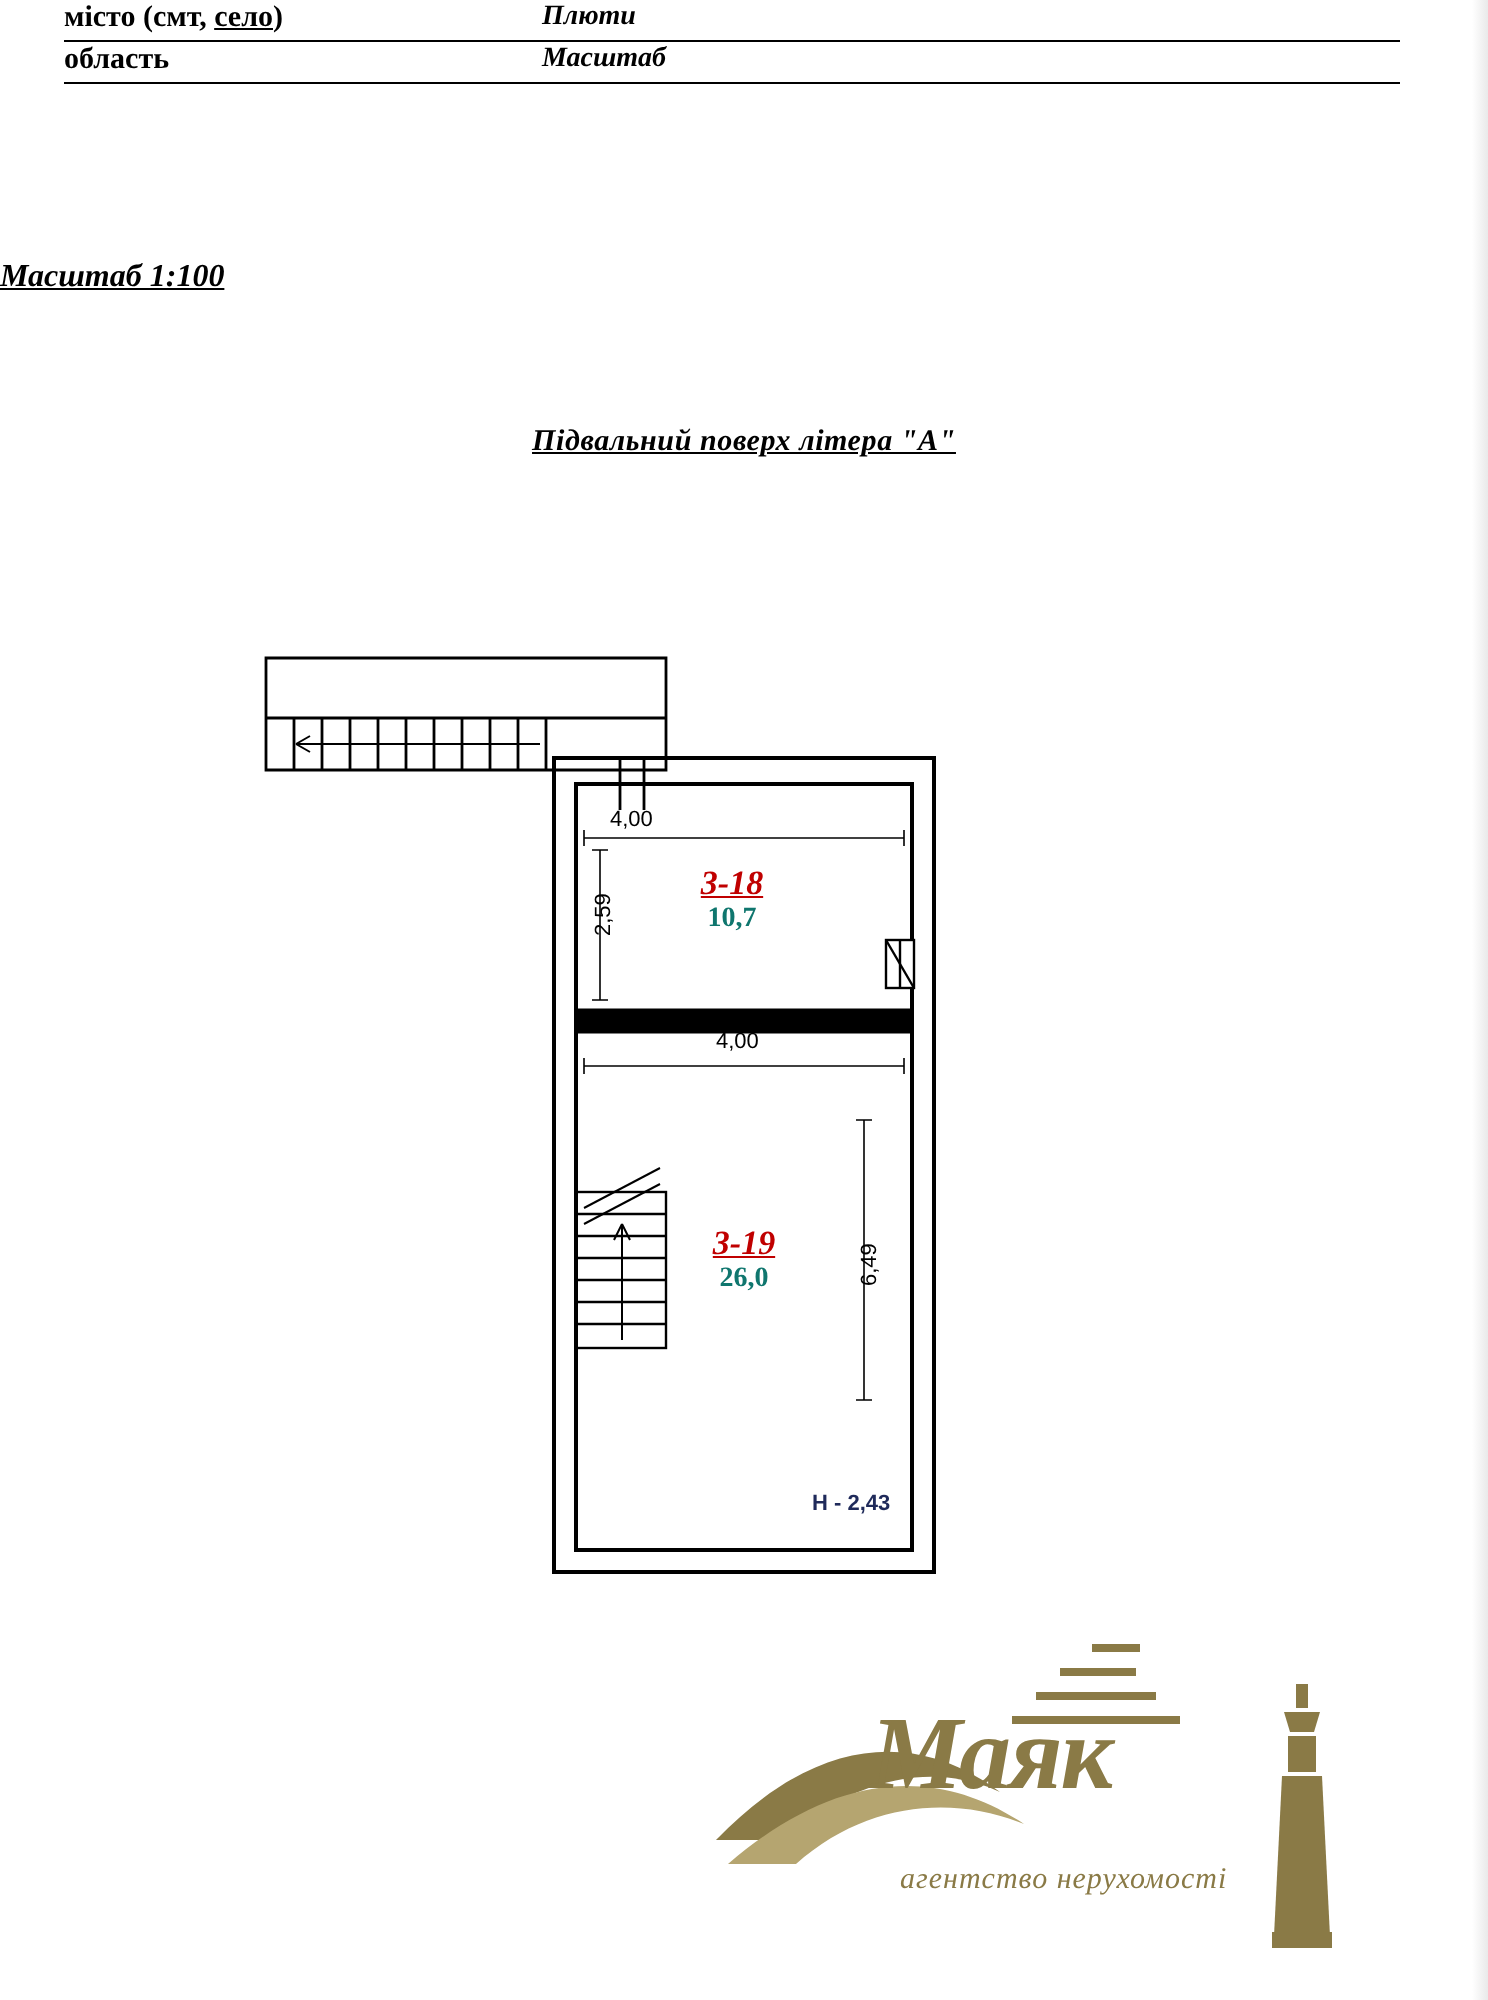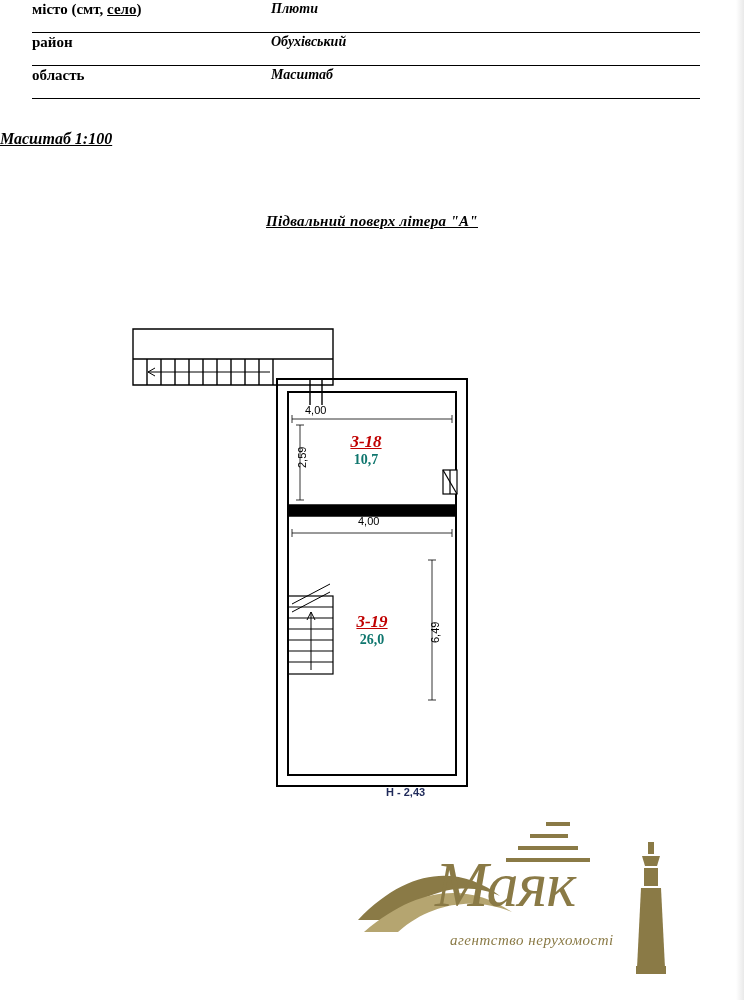--- a/index.html
+++ b/index.html
@@ -18,21 +18,21 @@
 
   
   .addr-table {
     position: absolute;
     left: 32px;
     top: 0px;
     width: 668px;
   }
   .addr-row {
     position: relative;
-    height: 33px;
+    height: 21px;
   }
   .addr-label {
     position: absolute;
     left: 0;
     top: 1px;
     font-size: 15px;
     font-weight: bold;
     white-space: nowrap;
   }
   .addr-label .underline-part {
@@ -134,23 +134,23 @@
     left: 350px;
     top: 800px;
     width: 360px;
     height: 190px;
   }
   .logo-word {
     position: absolute;
     left: 85px;
     top: 48px;
     font-family: "Liberation Serif", serif;
-    font-size: 64px;
-    font-style: italic;
-    font-weight: normal;
+    font-size: 52px;
+    font-style: italic;
+    font-weight: bold;
     color: #8a7a46;
     letter-spacing: -1px;
   }
   .logo-sub {
     position: absolute;
     left: 100px;
     top: 132px;
     font-family: "Liberation Serif", serif;
     font-size: 15px;
     font-style: italic;
@@ -173,25 +173,20 @@
 
 <div class="addr-table">
 
   <div class="addr-row">
     <div class="addr-label"><span>місто (смт, </span><span class="underline-part">село</span><span>)</span></div>
     <div class="addr-value">Плюти</div>
     <div class="addr-rule"></div>
   </div>
 
 
-  <div class="addr-row">
-    <div class="addr-label">район</div>
-    <div class="addr-value">Обухівський</div>
-    <div class="addr-rule"></div>
-  </div>
 
   <div class="addr-row">
     <div class="addr-label">область</div>
     <div class="addr-value">Масштаб</div>
     <div class="addr-rule"></div>
   </div>
 
 </div>
 
 <div class="scale-title">Масштаб 1:100</div>
@@ -279,21 +274,21 @@
 <div class="room-label" style="left:330px; top:432px; width:72px;">
   <div class="room-num">3-18</div>
   <div class="room-area">10,7</div>
 </div>
 
 <div class="room-label" style="left:336px; top:612px; width:72px;">
   <div class="room-num">3-19</div>
   <div class="room-area">26,0</div>
 </div>
 
-<div class="height-note" style="left:386px; top:746px;margin-top:40px;">Н - 2,43</div>
+<div class="height-note" style="left:406px; top:746px;">Н - 2,43</div>
 
 <div class="logo">
   <svg width="360" height="190" viewBox="0 0 360 190" xmlns="http://www.w3.org/2000/svg">
 
     <path d="M8 120 C 60 66, 110 66, 150 96 C 120 82, 80 86, 42 120 Z" fill="#8a7a46"></path>
     <path d="M14 132 C 70 84, 120 84, 162 112 C 128 98, 84 100, 48 132 Z" fill="#b5a570"></path>
 
     <g fill="#8a7a46">
       <rect x="298" y="42" width="6" height="12"></rect>
       <path d="M292 56 h18 l-3 10 h-12 z"></path>

